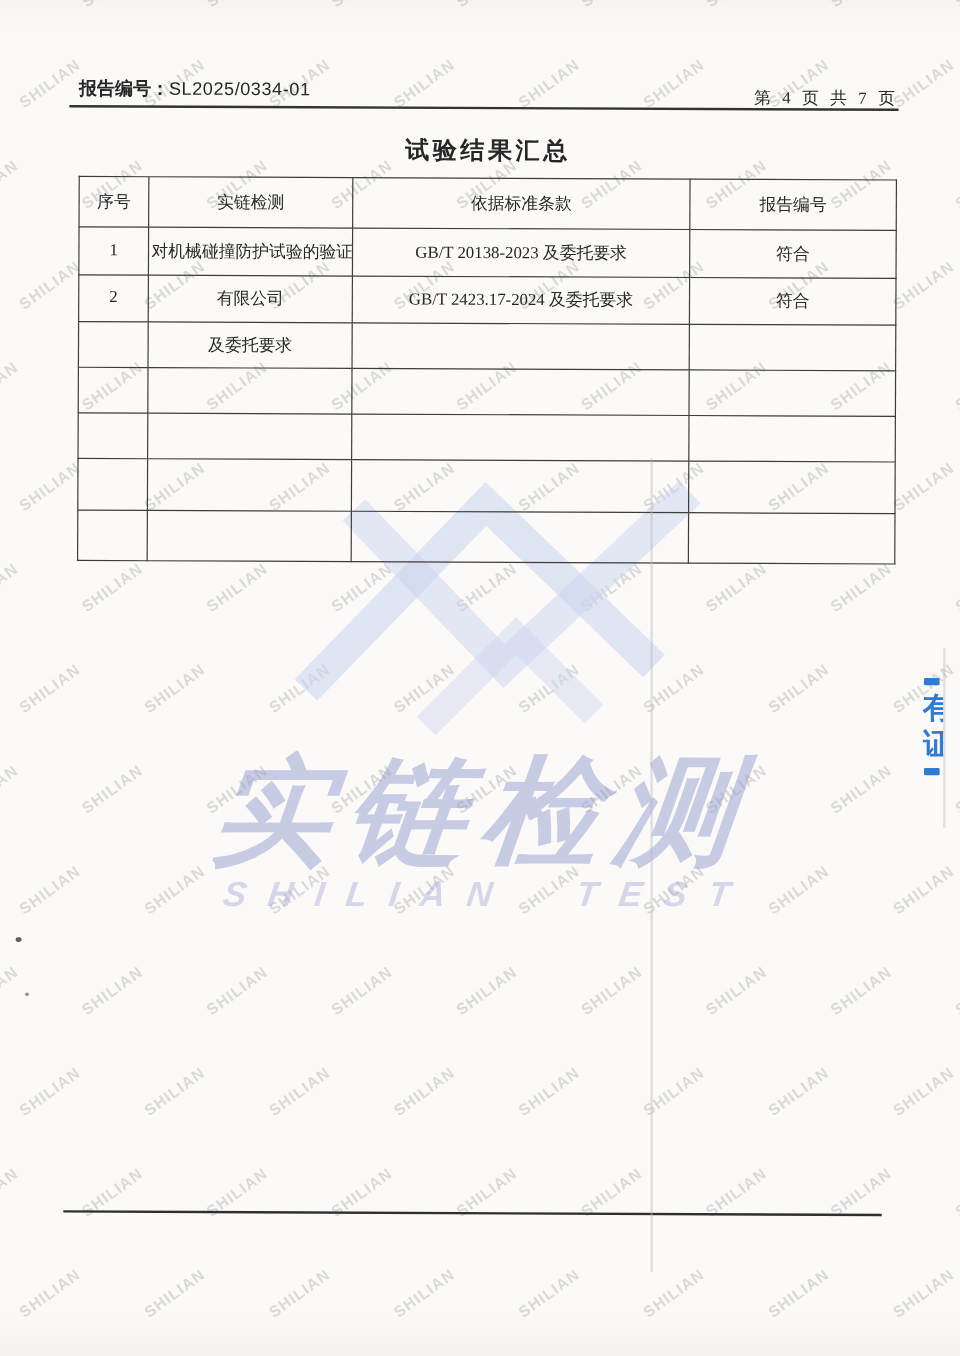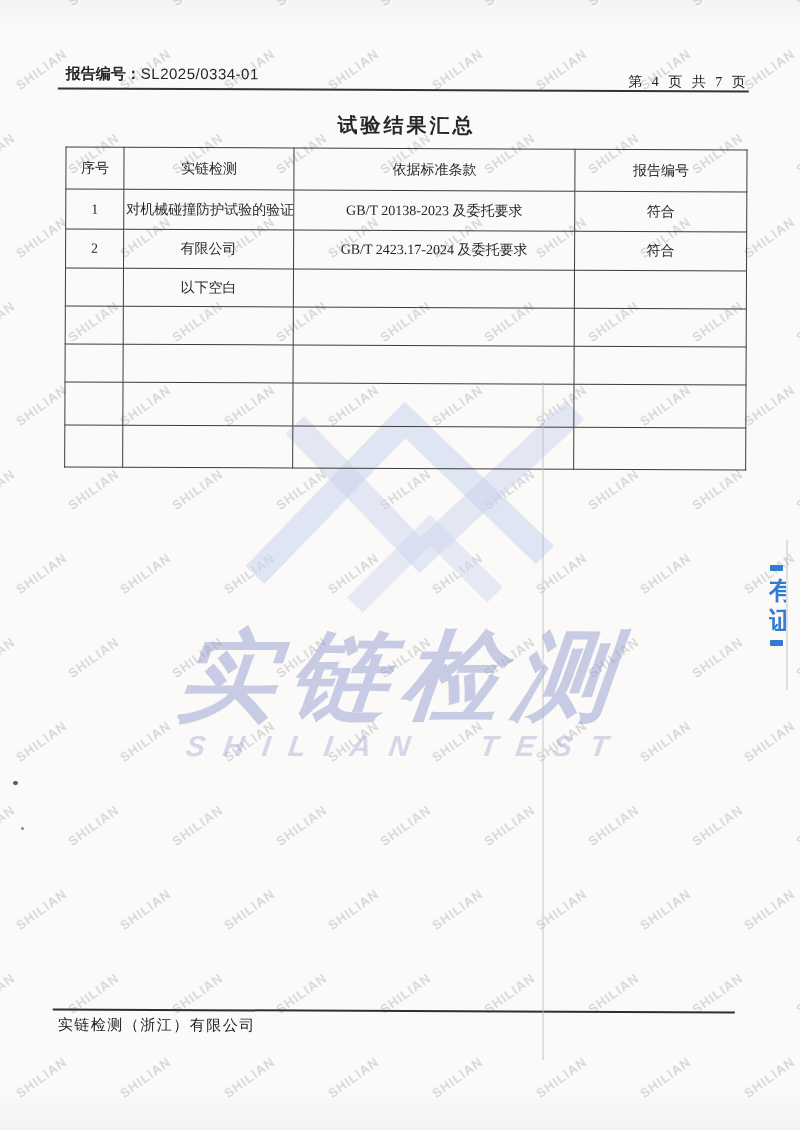--- a/index.html
+++ b/index.html
@@ -232,21 +232,21 @@
         <td>符合</td>
       </tr>
       <tr class="r-2">
         <td>2</td>
         <td>有限公司</td>
         <td>GB/T 2423.17-2024 及委托要求</td>
         <td>符合</td>
       </tr>
       <tr class="r-3">
         <td></td>
-        <td>以下空白</td>
+        <td>及委托要求</td>
         <td></td>
         <td></td>
       </tr>
       <tr class="r-4">
         <td></td>
         <td></td>
         <td></td>
         <td></td>
       </tr>
       <tr class="r-5">
@@ -264,21 +264,20 @@
       <tr class="r-7">
         <td></td>
         <td></td>
         <td></td>
         <td></td>
       </tr>
     </tbody>
       </table>
 
     <div class="footer-rule"></div>
-    <div class="footer-company">实链检测（浙江）有限公司</div>
   </div>
 
   <div class="edge-stamp">
     <div class="bar"></div>
     <div class="es-char">有</div>
     <div class="es-char">证</div>
     <div class="bar btm"></div>
   </div>
 
   <div class="fold-line fold-center"></div>

